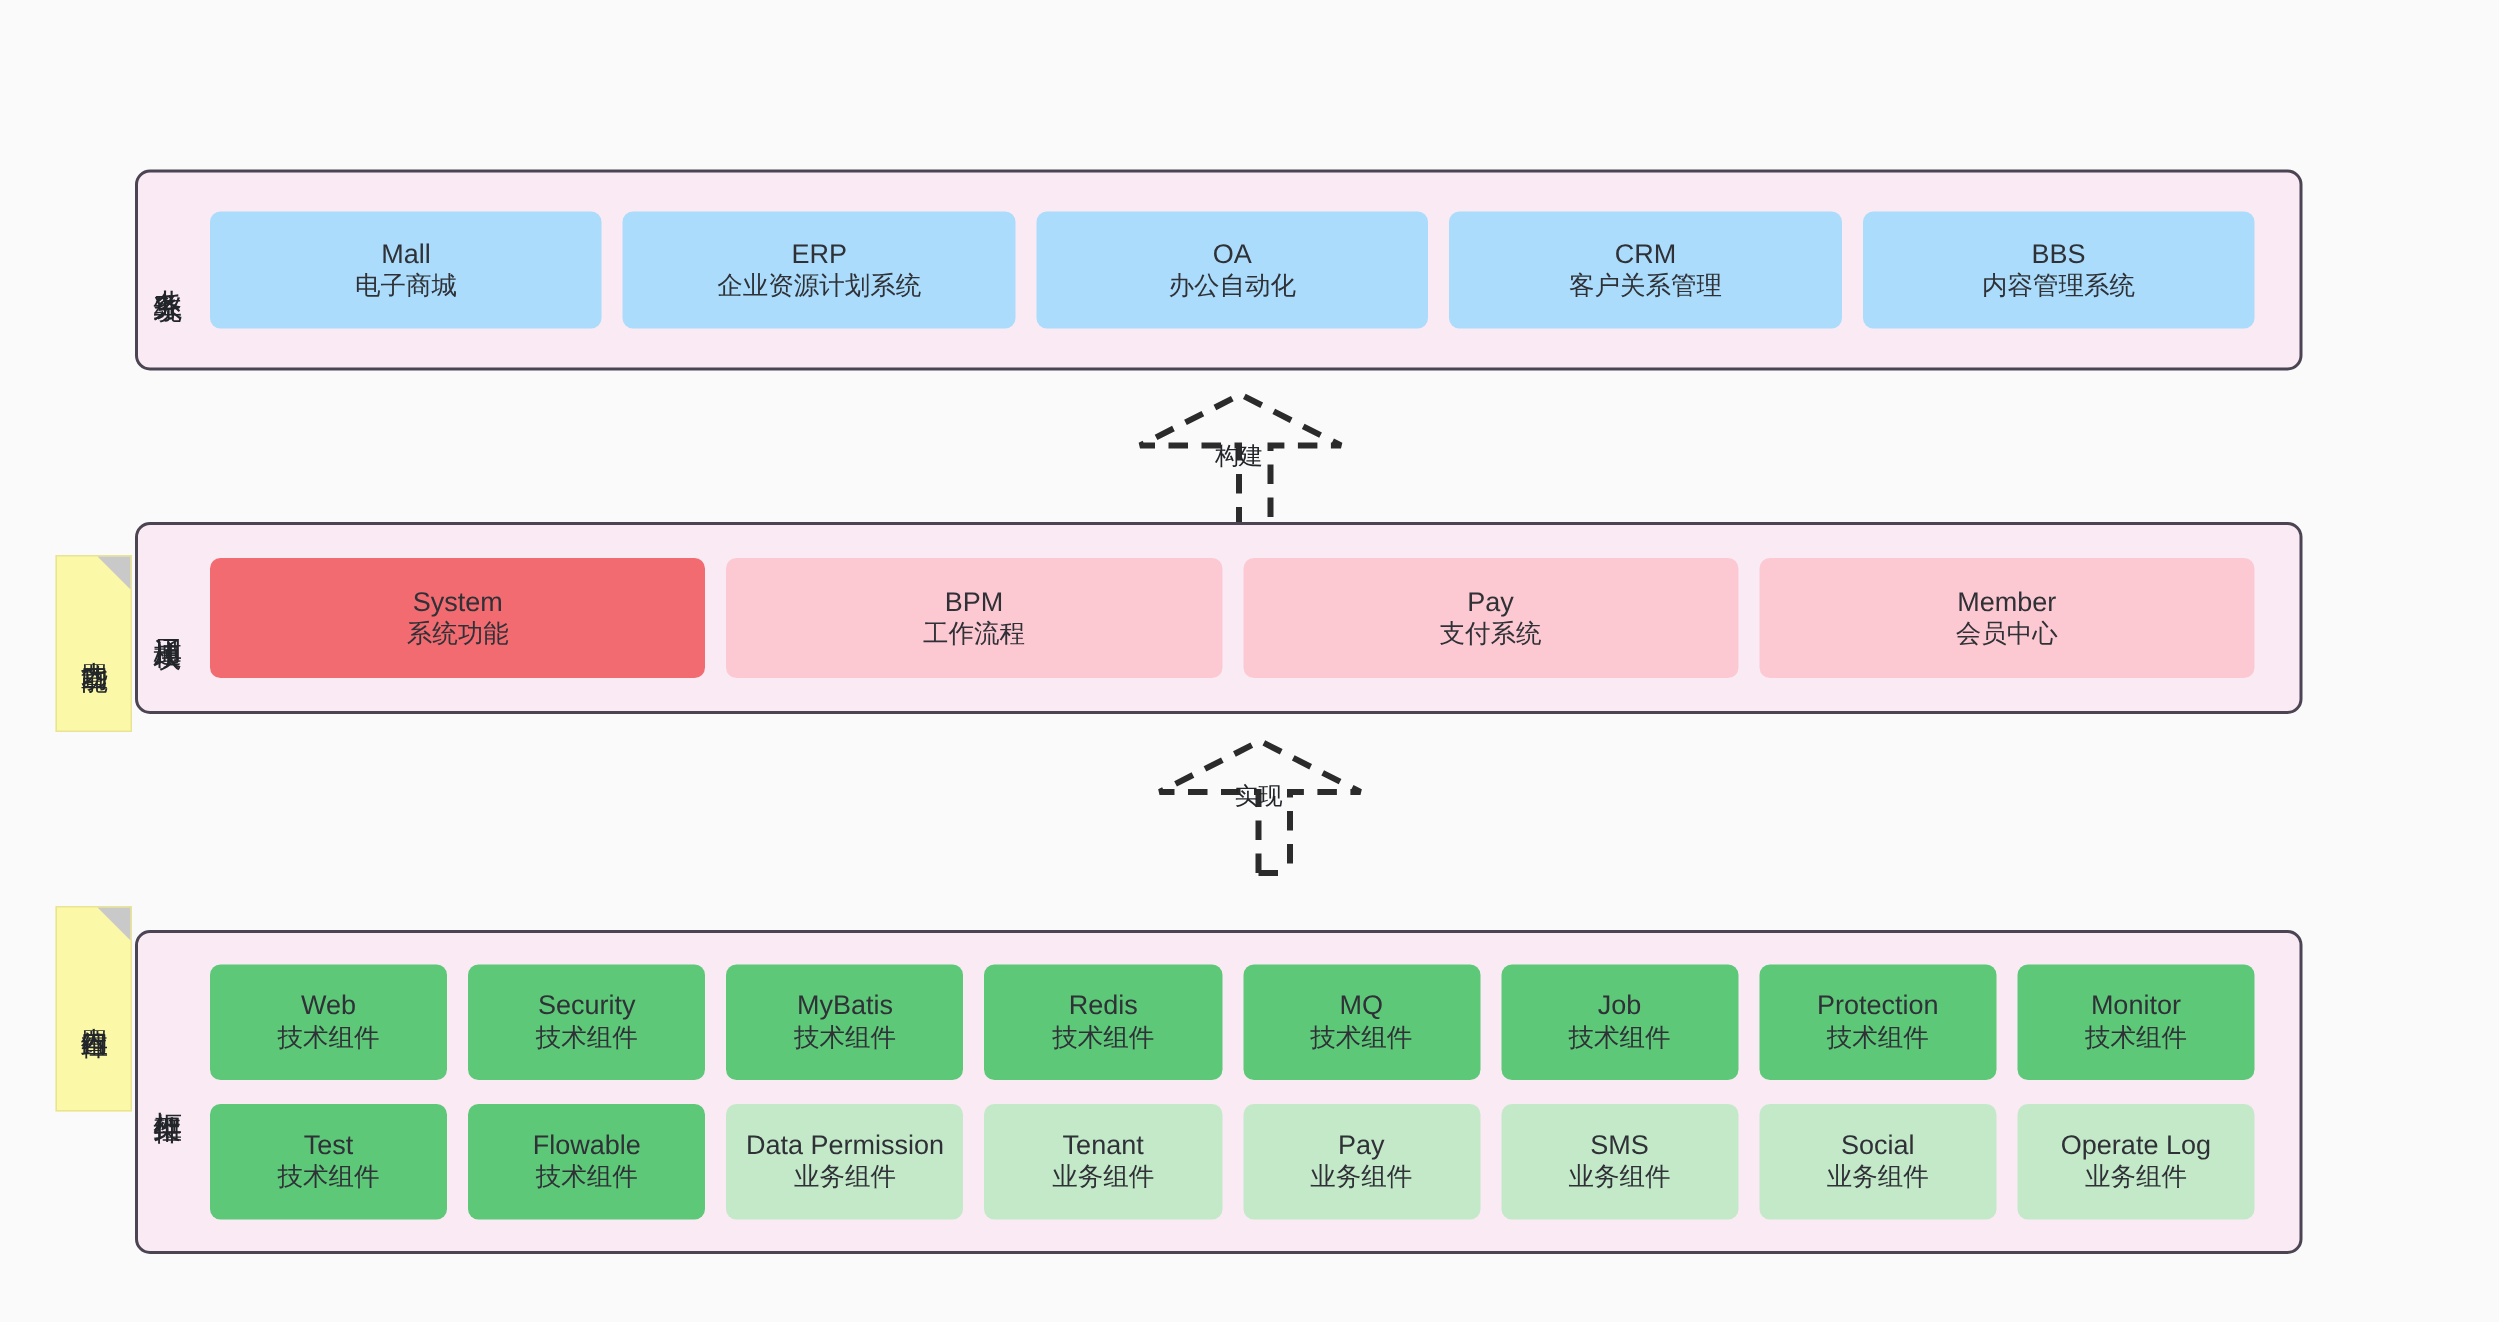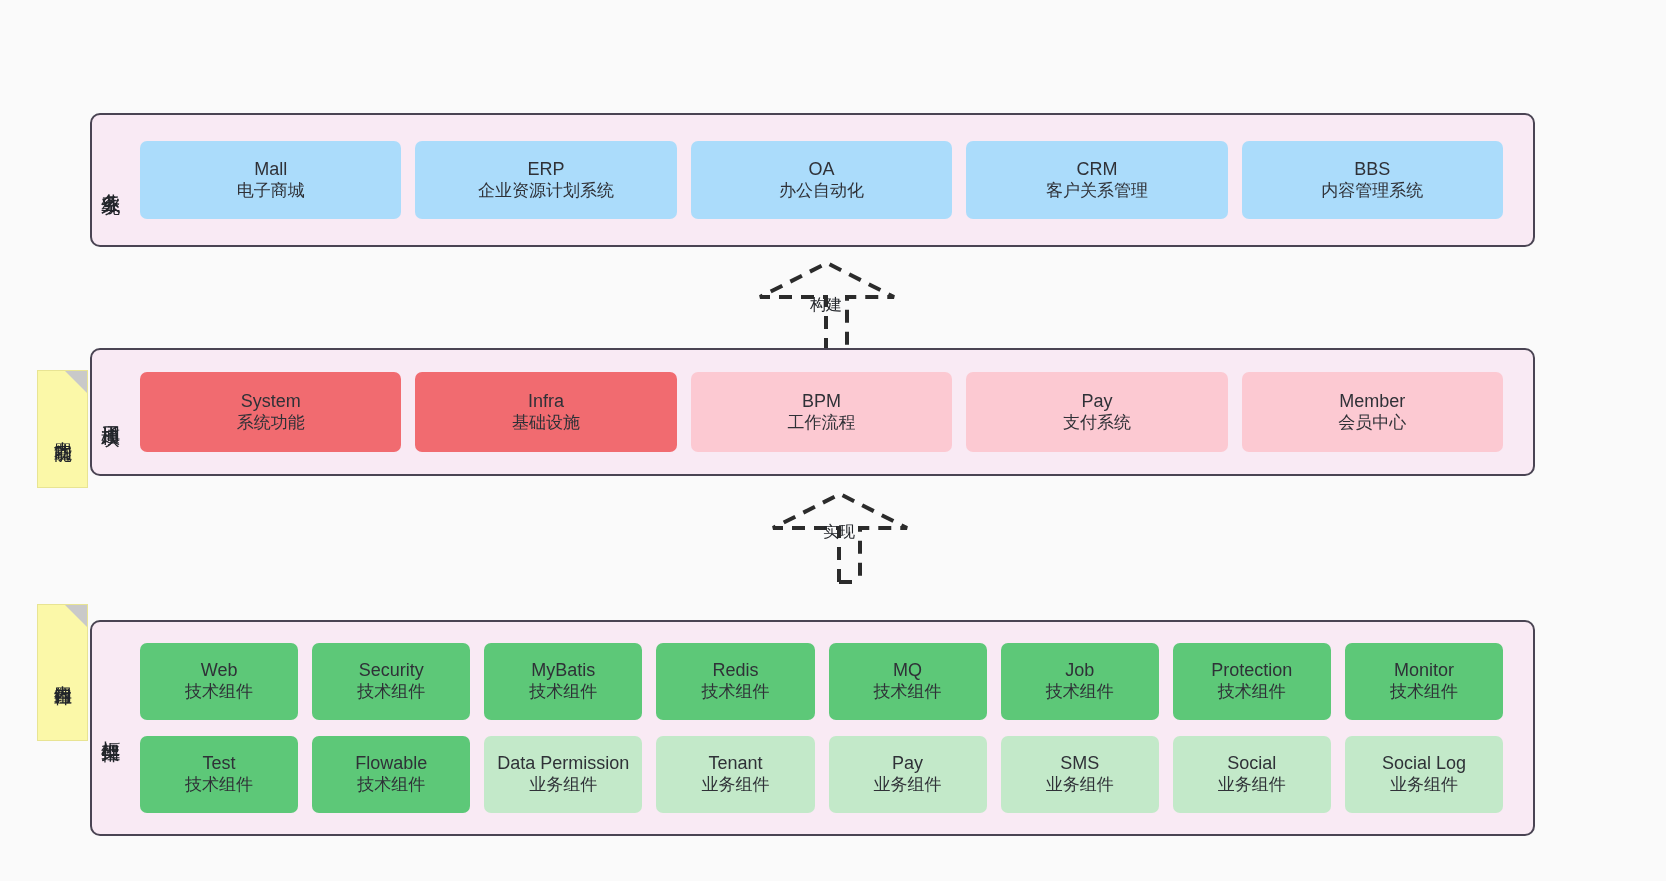--- a/index.html
+++ b/index.html
@@ -179,24 +179,20 @@
 </div>
 
 <div class="layer-panel" id="panel-common">
   <div class="layer-title">通用模块</div>
   <div class="cards-area">
     <div class="card-row">
       <div class="card red">
         <span class="en">System</span>
         <span class="cn">系统功能</span>
       </div>
-      <div class="card red">
-        <span class="en">Infra</span>
-        <span class="cn">基础设施</span>
-      </div>
       <div class="card pink">
         <span class="en">BPM</span>
         <span class="cn">工作流程</span>
       </div>
       <div class="card pink">
         <span class="en">Pay</span>
         <span class="cn">支付系统</span>
       </div>
       <div class="card pink">
         <span class="en">Member</span>
@@ -281,19 +277,19 @@
       </div>
       <div class="card lightgreen">
         <span class="en">SMS</span>
         <span class="cn">业务组件</span>
       </div>
       <div class="card lightgreen">
         <span class="en">Social</span>
         <span class="cn">业务组件</span>
       </div>
       <div class="card lightgreen">
-        <span class="en">Social Log</span>
+        <span class="en">Operate Log</span>
         <span class="cn">业务组件</span>
       </div>
     </div>
 
   </div>
 </div>
 
 </body></html>

